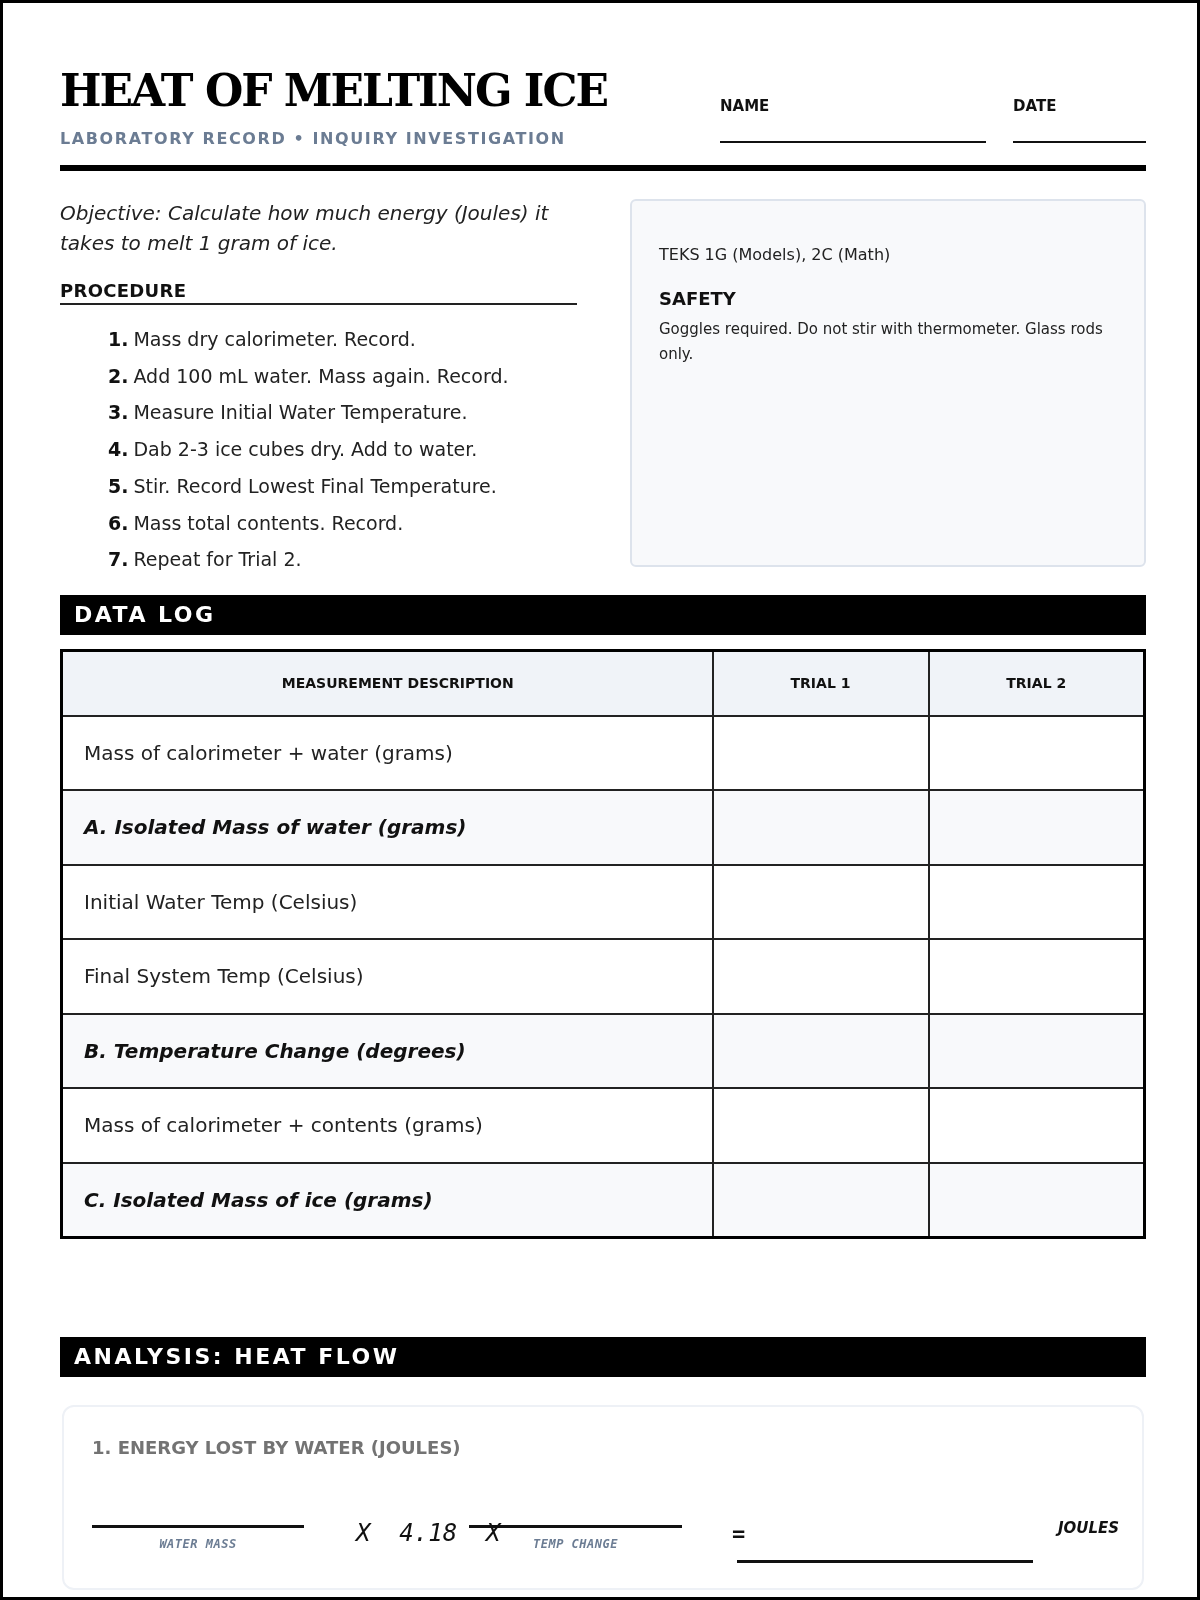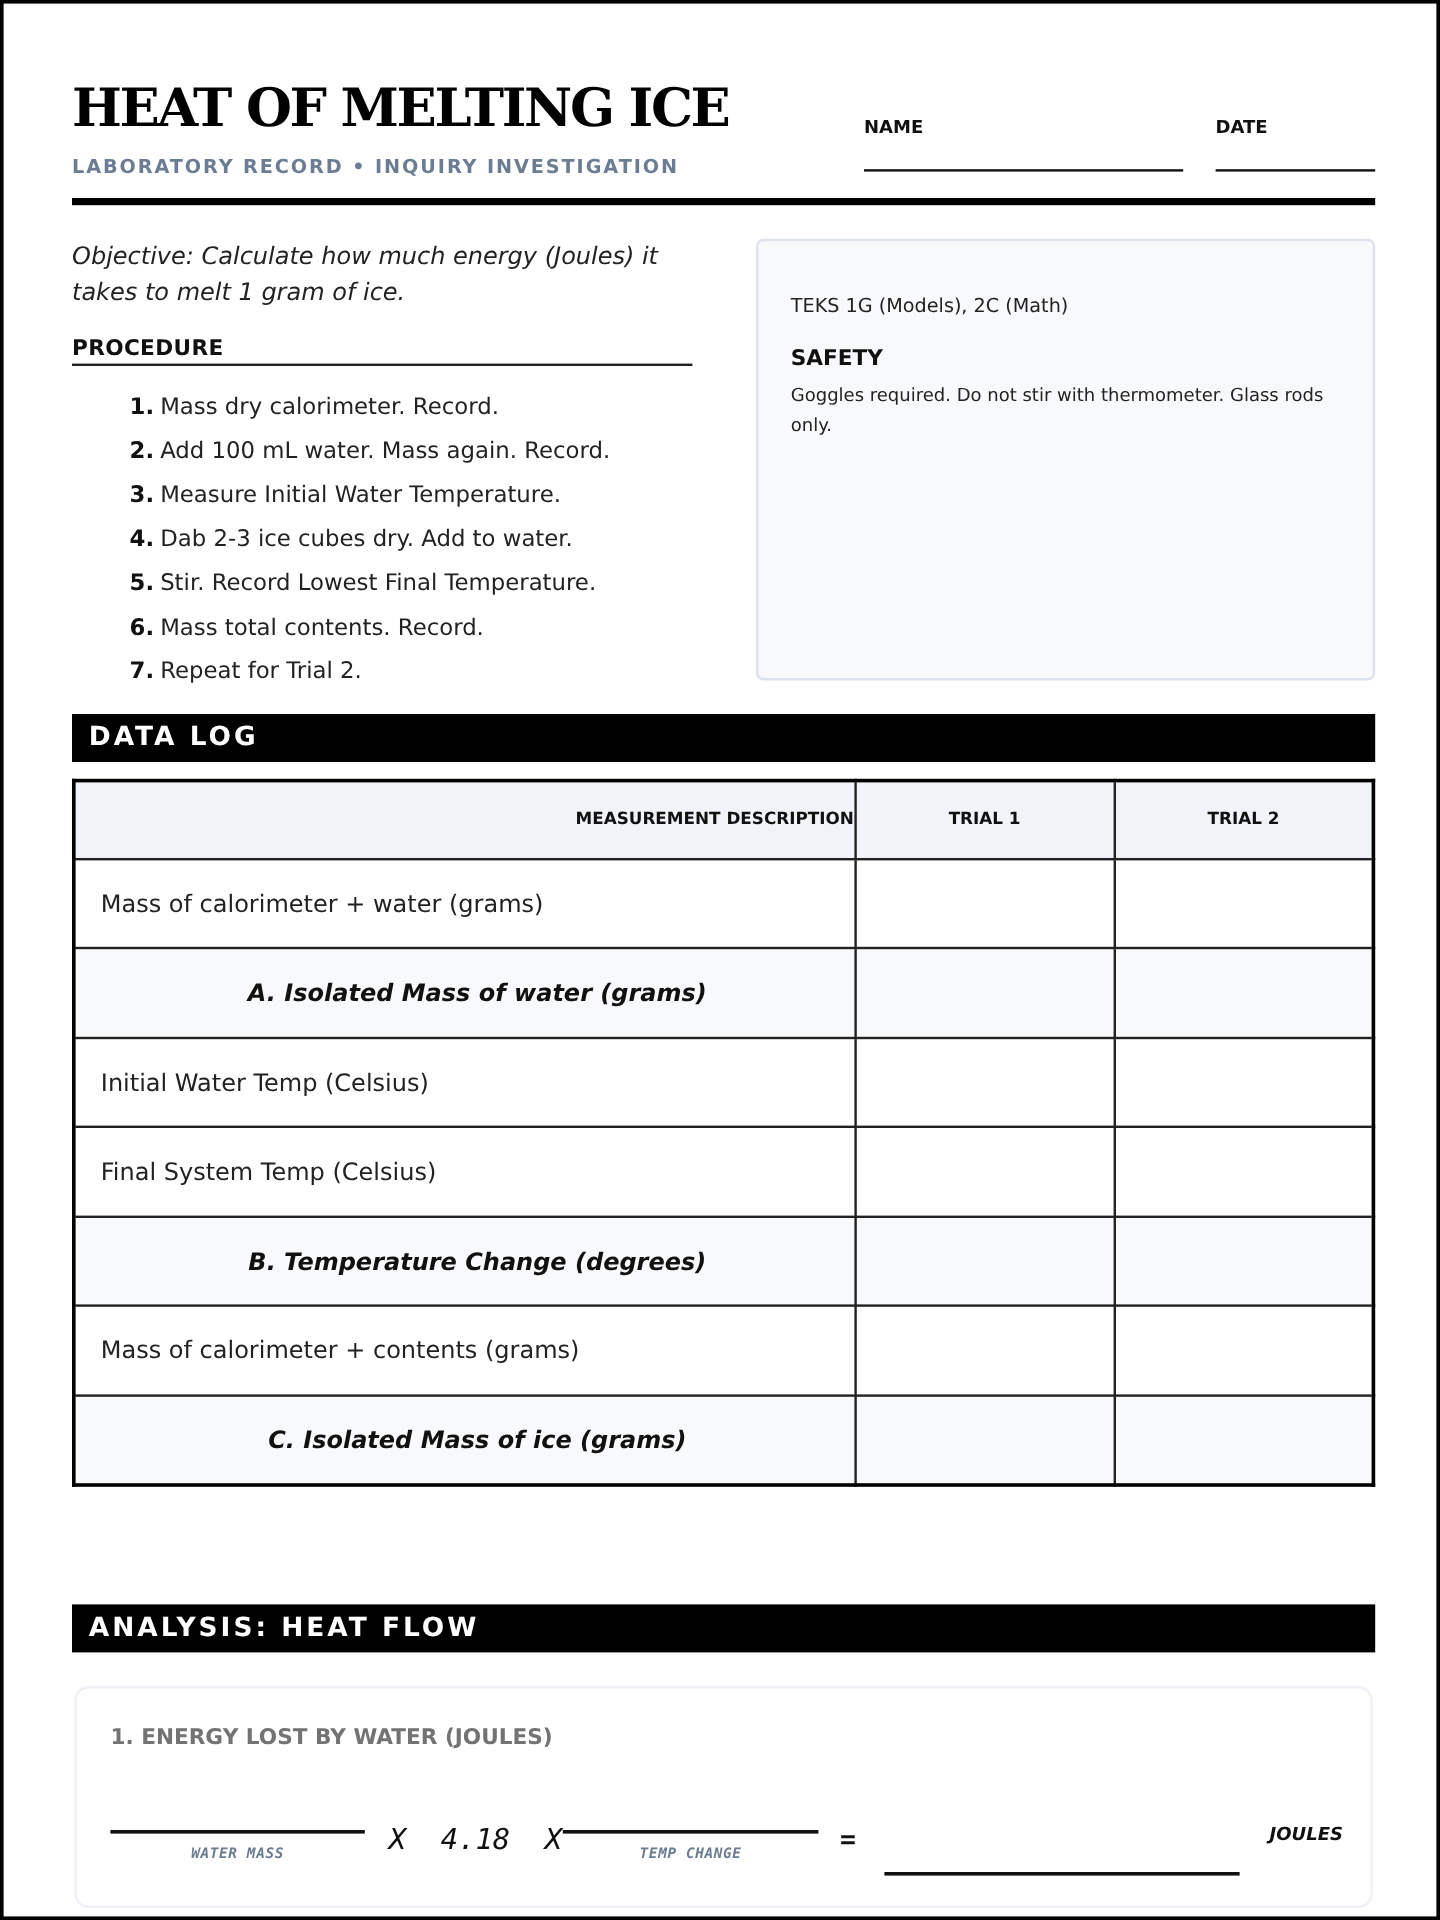--- a/index.html
+++ b/index.html
@@ -71,28 +71,28 @@
     
     .data-table {
       position: absolute; left: 57px; top: 646px; width: 1086px;
       border-collapse: collapse; border: 3px solid #000; table-layout: fixed;
     }
     .data-table th, .data-table td { border: 2px solid #222; }
     .data-table th {
       background: #f0f3f8; height: 65px;
       font-family: "DejaVu Sans", sans-serif; font-weight: bold; font-size: 14px; color: #111;
     }
-    .data-table th.desc { text-align: right; padding-left: 21px; width: 651px; }
+    .data-table th.desc { text-align: center; padding-left: 21px; width: 651px; }
     .data-table th.trial { text-align: center; width: 216px; }
     .data-table td { height: 74.5px; }
     .data-table td.desc {
       padding-left: 21px;
       font-family: "DejaVu Sans", sans-serif; font-size: 20px; color: #222;
     }
-    .data-table tr.calc td { background: #f8f9fb; text-align: center; }
+    .data-table tr.calc td { background: #f8f9fb; }
     .data-table tr.calc td.desc { font-weight: bold; font-style: italic; color: #111; }
     .data-table td.cell { background: #fff; }
     .data-table tr.calc td.cell { background: #f8f9fb; }
 
     
     .analysis-card {
       position: absolute; left: 59px; top: 1402px; width: 1082px; height: 185px;
       border: 2px solid #eef1f6; border-radius: 12px; background: #fff;
     }
     .q-title {
@@ -107,20 +107,21 @@
       position: absolute; top: 130px; text-align: center;
       font-family: "DejaVu Sans Mono", "Liberation Mono", monospace; font-style: italic; font-weight: bold;
       font-size: 12px; color: #6b7c93; letter-spacing: 0.5px;
     }
     .label-mass { left: 28px; width: 212px; }
     .label-temp { left: 405px; width: 213px; }
     .op {
       position: absolute; top: 112px;
       font-family: "DejaVu Sans Mono", "Liberation Mono", monospace; font-style: italic; font-size: 24px; color: #111;
       white-space: pre;
+      margin-left: 32px;
     }
     .op-mult { left: 260px; }
     .op-eq { left: 636px; font-style: normal; font-weight: bold; font-size: 22px; top: 114px; }
     .unit {
       position: absolute; left: 994px; top: 112px;
       font-family: "DejaVu Sans", sans-serif; font-style: italic; font-weight: bold; font-size: 15px; color: #111;
     }
   </style>
 </head>
 <body>

